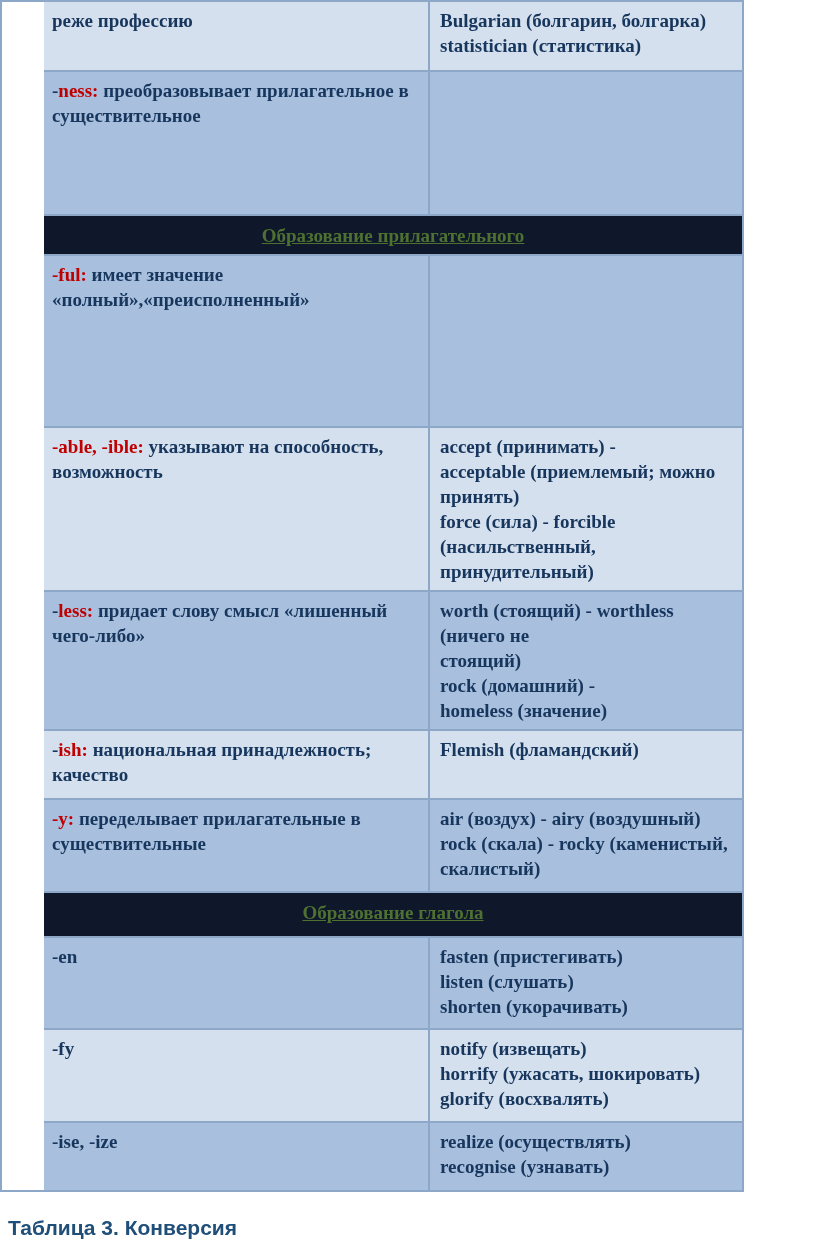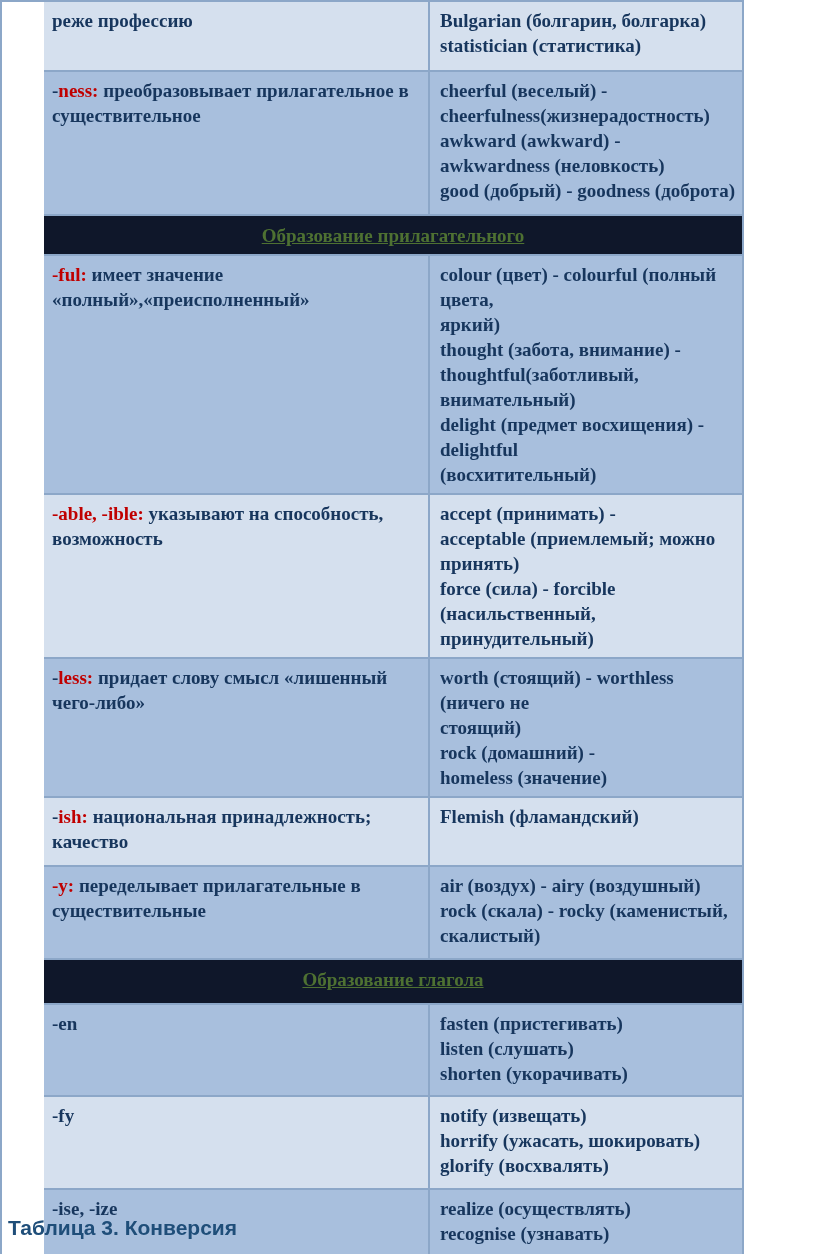--- a/index.html
+++ b/index.html
@@ -64,43 +64,28 @@
   <div class="row shade-light" style="min-height:68px">
     <div class="cell cell-left"><span class="pre"></span><span class="red"></span><span>реже профессию</span></div>
     <div class="cell cell-right">
       <div>Bulgarian (болгарин, болгарка)</div>
       <div>statistician (статистика)</div>
     </div>
   </div>
 
   <div class="row shade-medium" style="min-height:144px">
     <div class="cell cell-left"><span class="pre">-</span><span class="red">ness:</span><span> преобразовывает прилагательное в существительное</span></div>
-    <div class="cell cell-right">
-      <div>cheerful (веселый) -</div>
-      <div>cheerfulness(жизнерадостность)</div>
-      <div>awkward (awkward) -</div>
-      <div>awkwardness (неловкость)</div>
-      <div>good (добрый) - goodness (доброта)</div>
-    </div>
   </div>
 
   <div class="section" style="min-height:40px">
     <div class="section-label">Образование прилагательного</div>
   </div>
 
   <div class="row shade-medium" style="min-height:172px">
     <div class="cell cell-left"><span class="pre"></span><span class="red">-ful:</span><span> имеет значение «полный»,«преисполненный»</span></div>
-    <div class="cell cell-right">
-      <div>colour (цвет) - colourful (полный цвета,</div>
-      <div>яркий)</div>
-      <div>thought (забота, внимание) -</div>
-      <div>thoughtful(заботливый, внимательный)</div>
-      <div>delight (предмет восхищения) - delightful</div>
-      <div>(восхитительный)</div>
-    </div>
   </div>
 
   <div class="row shade-light" style="min-height:144px">
     <div class="cell cell-left"><span class="pre"></span><span class="red">-able, -ible:</span><span> указывают на способность, возможность</span></div>
     <div class="cell cell-right">
       <div>accept (принимать) -</div>
       <div>acceptable (приемлемый; можно</div>
       <div>принять)</div>
       <div>force (сила) - forcible (насильственный,</div>
       <div>принудительный)</div>

